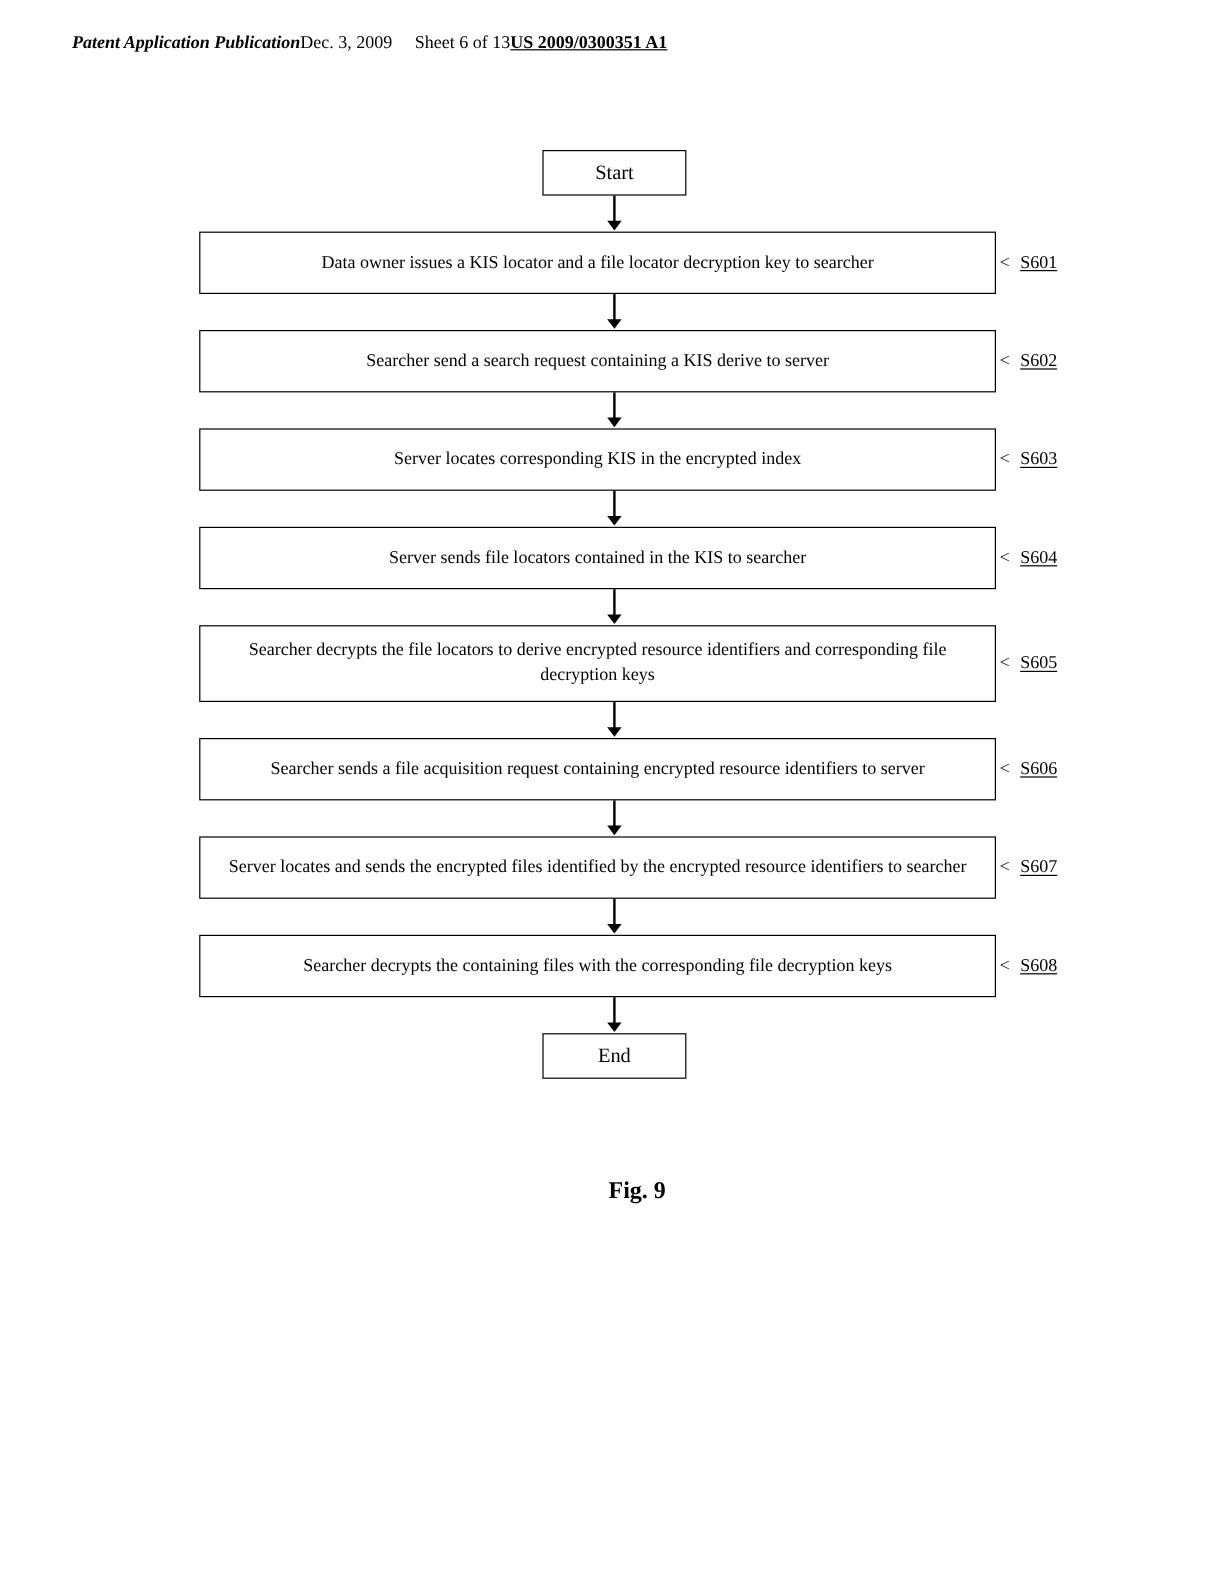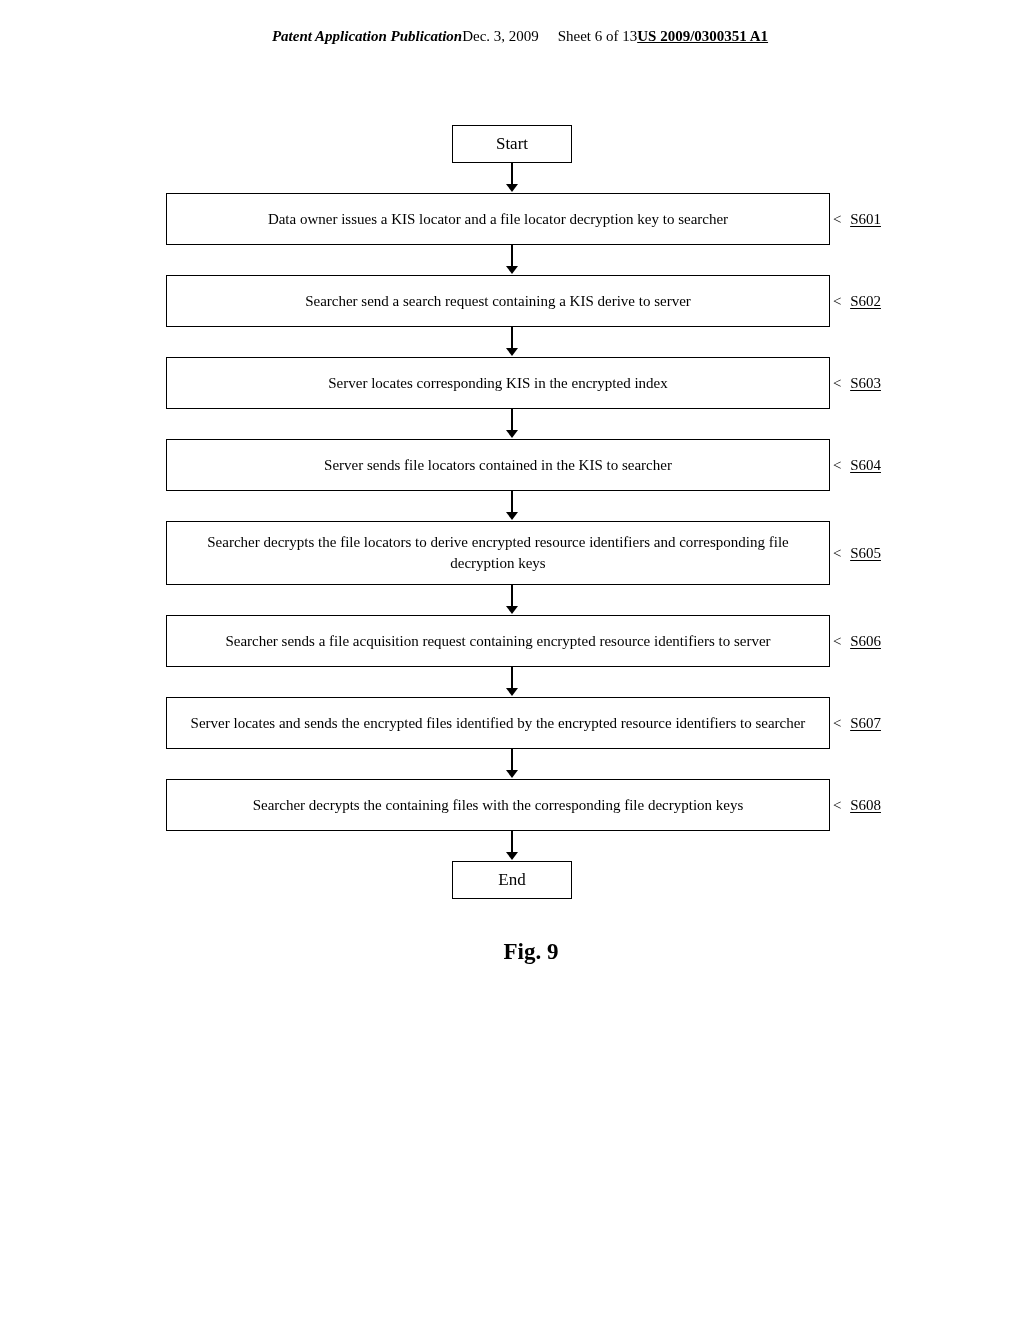--- a/index.html
+++ b/index.html
@@ -7,21 +7,21 @@
       background: #fff;
       font-family: 'Times New Roman', Times, serif;
       width: 1024px;
       min-height: 1320px;
       position: relative;
       color: #000;
     }
 
     .header {
       display: flex;
-      justify-content: center;
+      justify-content: flex-start;
       align-items: flex-start;
       padding: 28px 44px 0 60px;
       font-size: 15px;
     }
 
     .header-left {
       font-weight: bold;
       font-style: italic;
     }
 
@@ -33,20 +33,21 @@
       font-weight: bold;
       text-decoration: underline;
     }
 
     .diagram-container {
       display: flex;
       flex-direction: column;
       align-items: center;
       padding: 60px 80px 40px 80px;
       margin-top: 20px;
+      gap: 42px;
     }
 
     .flowchart {
       display: flex;
       flex-direction: column;
       align-items: center;
       width: 100%;
       max-width: 750px;
     }
 
@@ -111,21 +112,21 @@
     .arrow-down::after {
       content: '';
       border-left: 6px solid transparent;
       border-right: 6px solid transparent;
       border-top: 8px solid #000;
       display: block;
       margin-top: -1px;
     }
 
     .fig-label {
-      font-size: 23px;
+      font-size: 20px;
       font-weight: bold;
       margin-top: 40px;
       text-align: center;
       margin-left: 38px;
     }
 
     
     .label-cell {
       display: flex;
       align-items: center;

